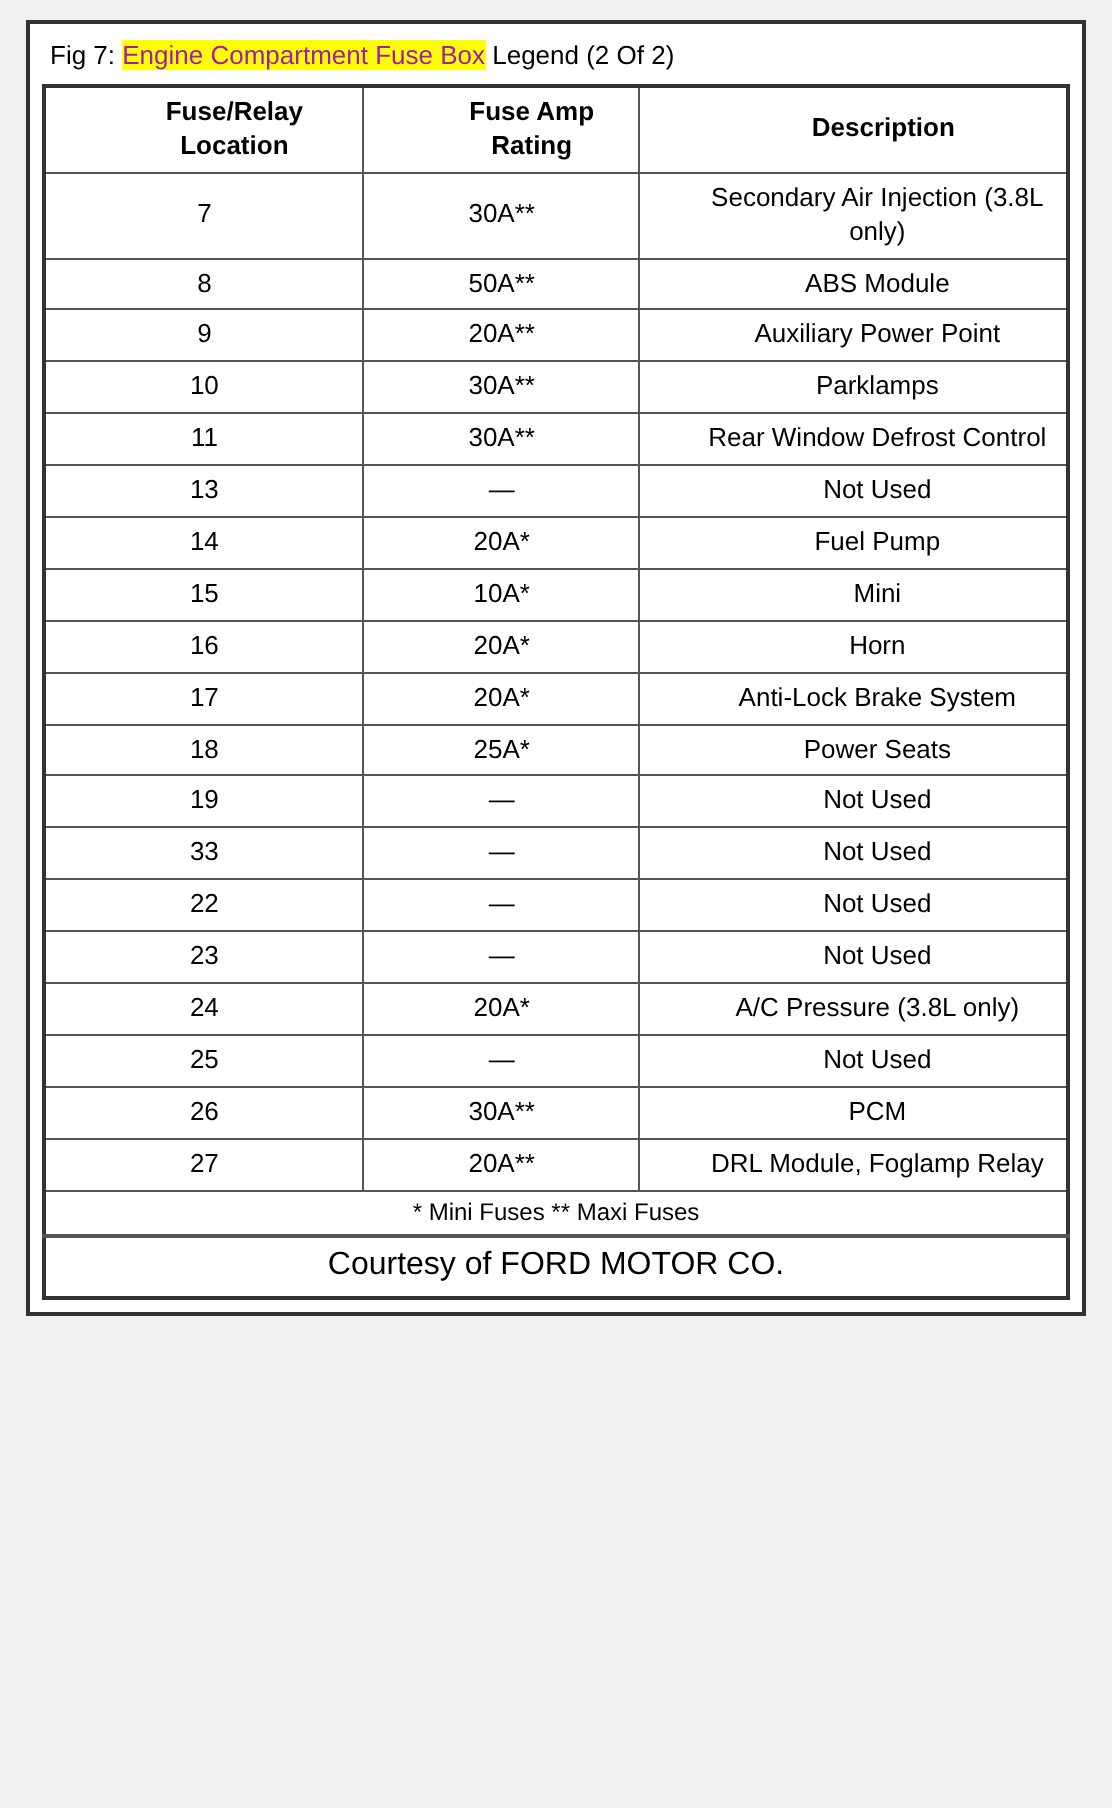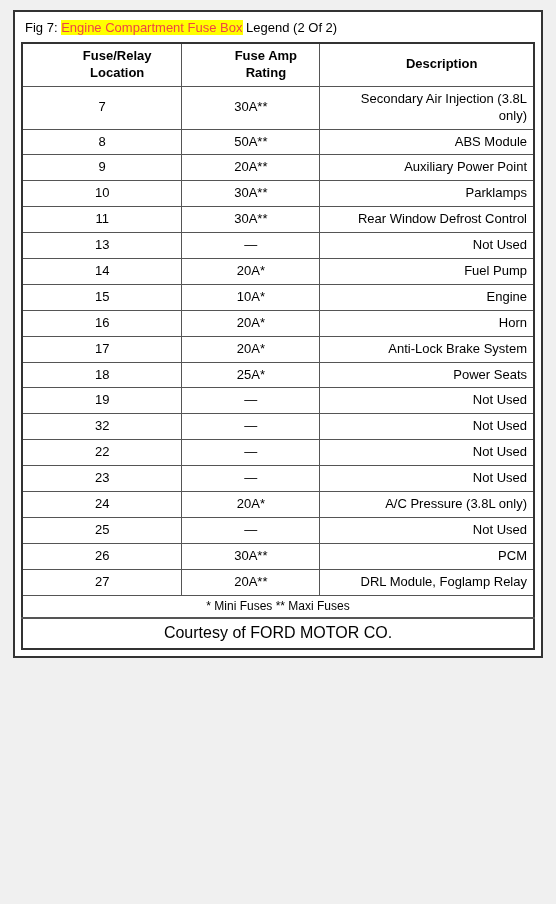--- a/index.html
+++ b/index.html
@@ -20,42 +20,42 @@
       padding: 6px;
     }
     .fig-title {
       font-size: 13px;
       margin-bottom: 5px;
       padding: 2px 4px;
       color: #000;
     }
     .fig-title .highlight {
       background-color: #ffff00;
-      color: #ef4444;
+      color: #a21caf;
     }
     table {
       width: 100%;
       border-collapse: collapse;
       border: 2px solid #333;
     }
     th, td {
       border: 1px solid #555;
       padding: 4px 6px;
       text-align: center;
       vertical-align: middle;
       line-height: 1.3;
     }
     th {
       font-weight: bold;
       background: #fff;
       font-size: 13px;
       padding-left: 36px;
     }
     td.desc {
-      text-align: right;
+      text-align: center;
       padding-left: 30px;
     }
     .footer-row td {
       font-size: 12px;
       text-align: center;
       padding: 3px 6px;
     }
     .courtesy-row td {
       text-align: center;
       font-size: 16px;
@@ -110,21 +110,21 @@
           <td class="desc">Not Used</td>
         </tr>
         <tr>
           <td>14</td>
           <td>20A*</td>
           <td class="desc">Fuel Pump</td>
         </tr>
         <tr>
           <td>15</td>
           <td>10A*</td>
-          <td class="desc">Engine</td>
+          <td class="desc">Mini</td>
         </tr>
         <tr>
           <td>16</td>
           <td>20A*</td>
           <td class="desc">Horn</td>
         </tr>
         <tr>
           <td>17</td>
           <td>20A*</td>
           <td class="desc">Anti-Lock Brake System</td>
@@ -133,21 +133,21 @@
           <td>18</td>
           <td>25A*</td>
           <td class="desc">Power Seats</td>
         </tr>
         <tr>
           <td>19</td>
           <td>—</td>
           <td class="desc">Not Used</td>
         </tr>
         <tr>
-          <td>32</td>
+          <td>33</td>
           <td>—</td>
           <td class="desc">Not Used</td>
         </tr>
         <tr>
           <td>22</td>
           <td>—</td>
           <td class="desc">Not Used</td>
         </tr>
         <tr>
           <td>23</td>

